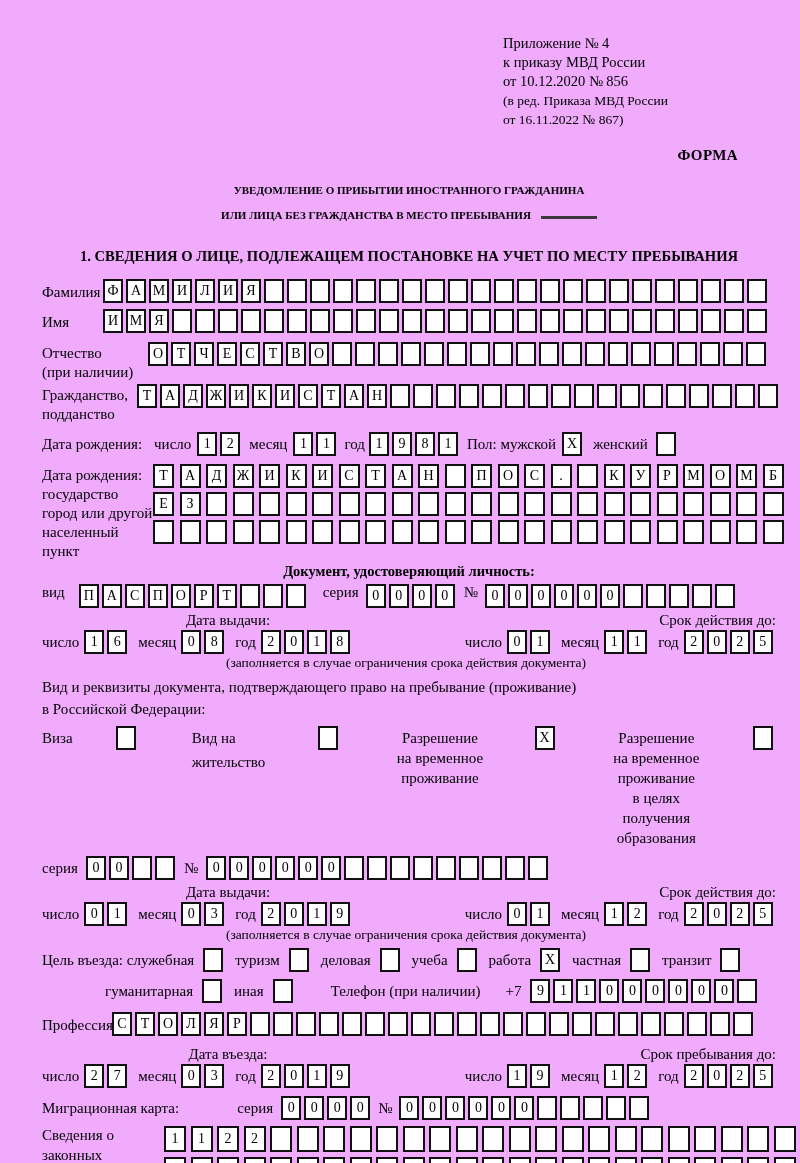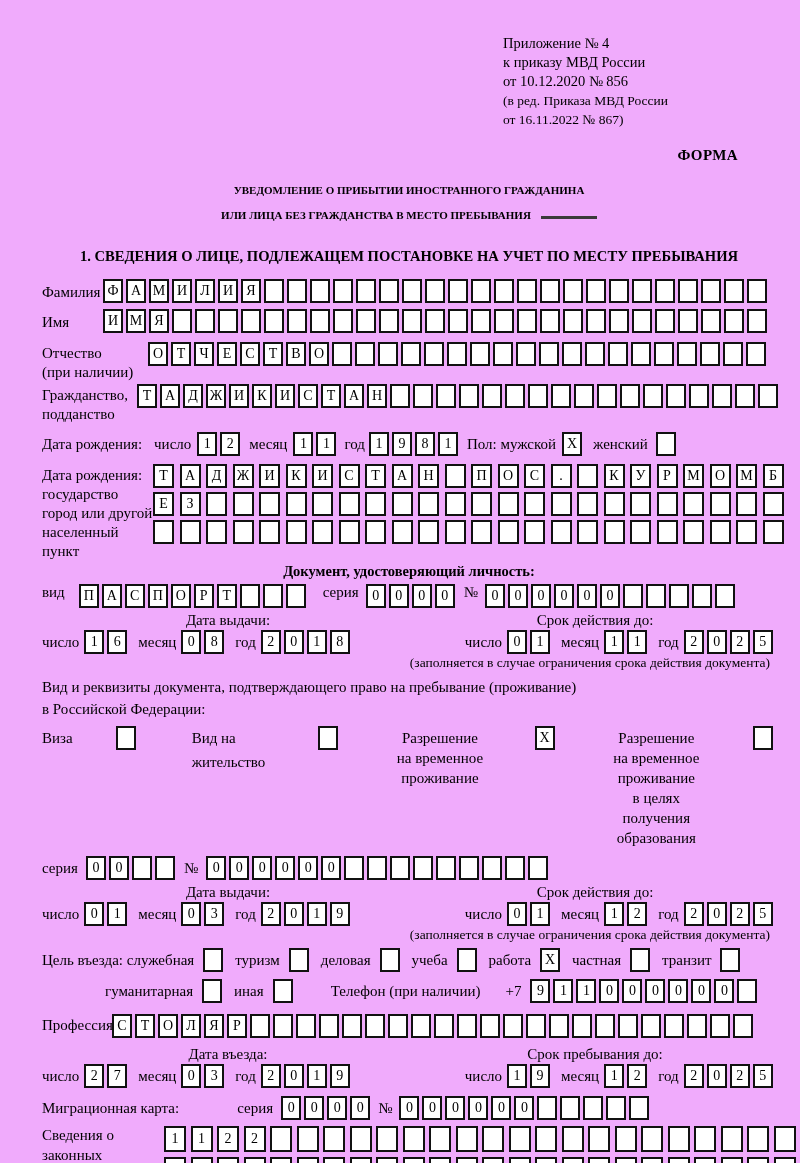--- a/index.html
+++ b/index.html
@@ -20,26 +20,26 @@
   .lbl{flex:none;line-height:26px;}
   .lbl2{flex:none;line-height:19px;padding-top:2px;}
   .boxes{display:flex;flex-wrap:nowrap;}
   .cb{box-sizing:border-box;flex:none;display:inline-block;width:20px;height:24px;border:2px solid #111;
       margin-right:3px;text-align:center;font-size:14px;line-height:20px;background:#fff;}
   .g5 .cb{width:21px;margin-right:5.5px;}
   .reps-boxes .cb{width:22px;height:26px;line-height:22px;margin-right:4.5px;} .mt14{margin-top:14px;}
   .doc-head{text-align:center;font-weight:bold;font-size:14.5px;margin:2px 0 4px 0;}
   .dlabels{display:flex;font-size:15px;margin-bottom:1px;}
   .dlabels .seg1{width:372px;text-align:center;}
-  .dlabels .seg2{flex:1;text-align:center;}
+  .dlabels .seg2{flex:1;text-align:right;}
   .dg{display:flex;align-items:center;}
   .dg .lab{margin-right:5px;}
   .dg .boxes{margin-right:8px;}
   .dg2{margin-left:104px;}
-  .note{font-size:13.5px;text-align:right;padding-right:6px;margin:1px 0 5px 0;}
+  .note{font-size:13.5px;text-align:center;padding-right:6px;margin:1px 0 5px 0;}
   .plain{line-height:22px;}
   .opt-row{display:flex;align-items:flex-start;margin-top:6px;margin-bottom:4px;gap:39px;}
   .opt-row .txt{line-height:24px;}
   .opt-row .txt-c{text-align:center;line-height:20px;padding-top:2px;}
   .purpose{display:flex;align-items:center;column-gap:9px;margin-bottom:7px;}
   .reps{display:flex;margin-top:4px;}
   .reps-label{flex:none;width:84px;line-height:19.5px;white-space:nowrap;}
   .reps-right{margin-left:38px;}
   .reps-right .boxes{margin-bottom:4.5px;}
 </style>
@@ -562,21 +562,21 @@
         <span class="cb">0</span>
         <span class="cb">0</span>
         <span class="cb">0</span>
         <span class="cb">0</span>
         <span class="cb">0</span>
         <span class="cb">0</span>
         <span class="cb">&nbsp;</span>
       </span>
   </div>
 
-  <div class="row" style="align-items:flex-end;margin-bottom:8px">
+  <div class="row" style="align-items:flex-start;margin-bottom:8px">
     <span class="lbl" style="width:70px">Профессия</span>
     <span class="boxes">
         <span class="cb">С</span>
         <span class="cb">Т</span>
         <span class="cb">О</span>
         <span class="cb">Л</span>
         <span class="cb">Я</span>
         <span class="cb">Р</span>
         <span class="cb">&nbsp;</span>
         <span class="cb">&nbsp;</span>

